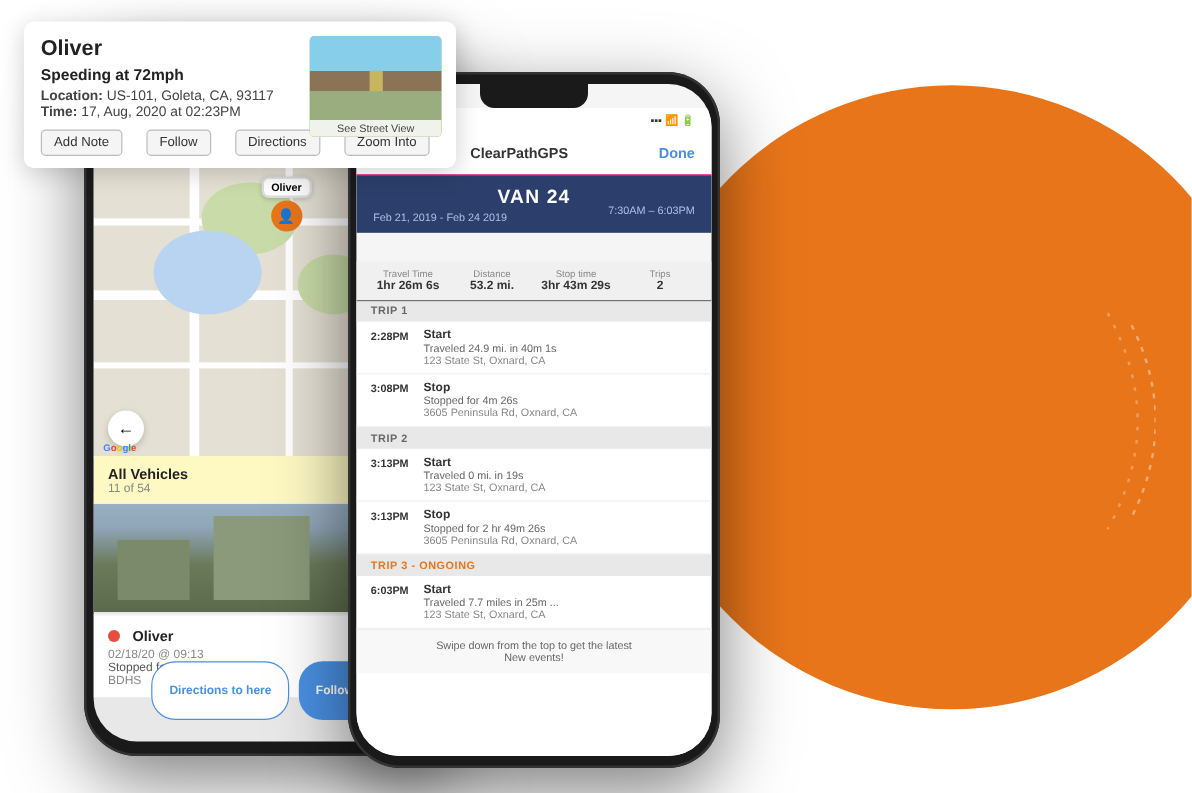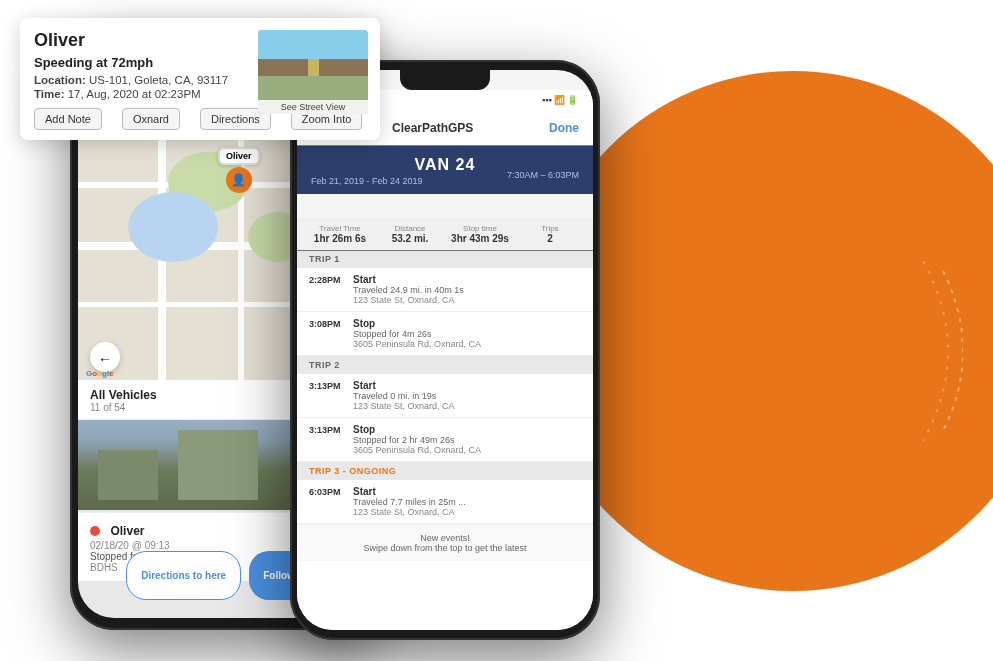--- a/index.html
+++ b/index.html
@@ -269,21 +269,21 @@
       align-items: center;
       gap: 4px;
       z-index: 15;
     }
 
     
     .vehicles-bar {
       position: absolute;
       top: 338px;
       left: 0; right: 12px;
-      background: #ffffff;
+      background: #fef9c3;
       padding: 8px 12px 6px;
       border-bottom: 1px solid #eee;
       z-index: 10;
     }
     .vehicles-bar .title {
       font-size: 12px;
       font-weight: 700;
       color: #222;
     }
     .vehicles-bar .count {
@@ -615,21 +615,21 @@
       <span class="label">Location:</span>
       <span>US-101, Goleta, CA, 93117</span>
     </div>
     <div class="info-row">
       <span class="label">Time:</span>
       <span>17, Aug, 2020 at 02:23PM</span>
     </div>
 
     <div class="popup-buttons">
       <button class="popup-btn">Add Note</button>
-      <button class="popup-btn">Oxnard</button>
+      <button class="popup-btn">Follow</button>
       <button class="popup-btn">Directions</button>
       <button class="popup-btn">Zoom Into</button>
     </div>
   </div>
 
   <div class="phone-left">
     <div class="phone-shell">
       <div class="screen">
         <div class="notch"></div>
 
@@ -791,22 +791,22 @@
           <div class="trip-entry">
             <div class="trip-time">6:03PM</div>
             <div class="trip-info">
               <div class="trip-action">Start</div>
               <div class="trip-detail">Traveled 7.7 miles in 25m ...</div>
               <div class="trip-addr">123 State St, Oxnard, CA</div>
             </div>
           </div>
 
           <div class="new-events-bar">
+            <div>Swipe down from the top to get the latest</div>
             <div>New events!</div>
-            <div>Swipe down from the top to get the latest</div>
           </div>
 
         </div>
 
       </div>
     </div>
   </div>
 
 </div>
 

